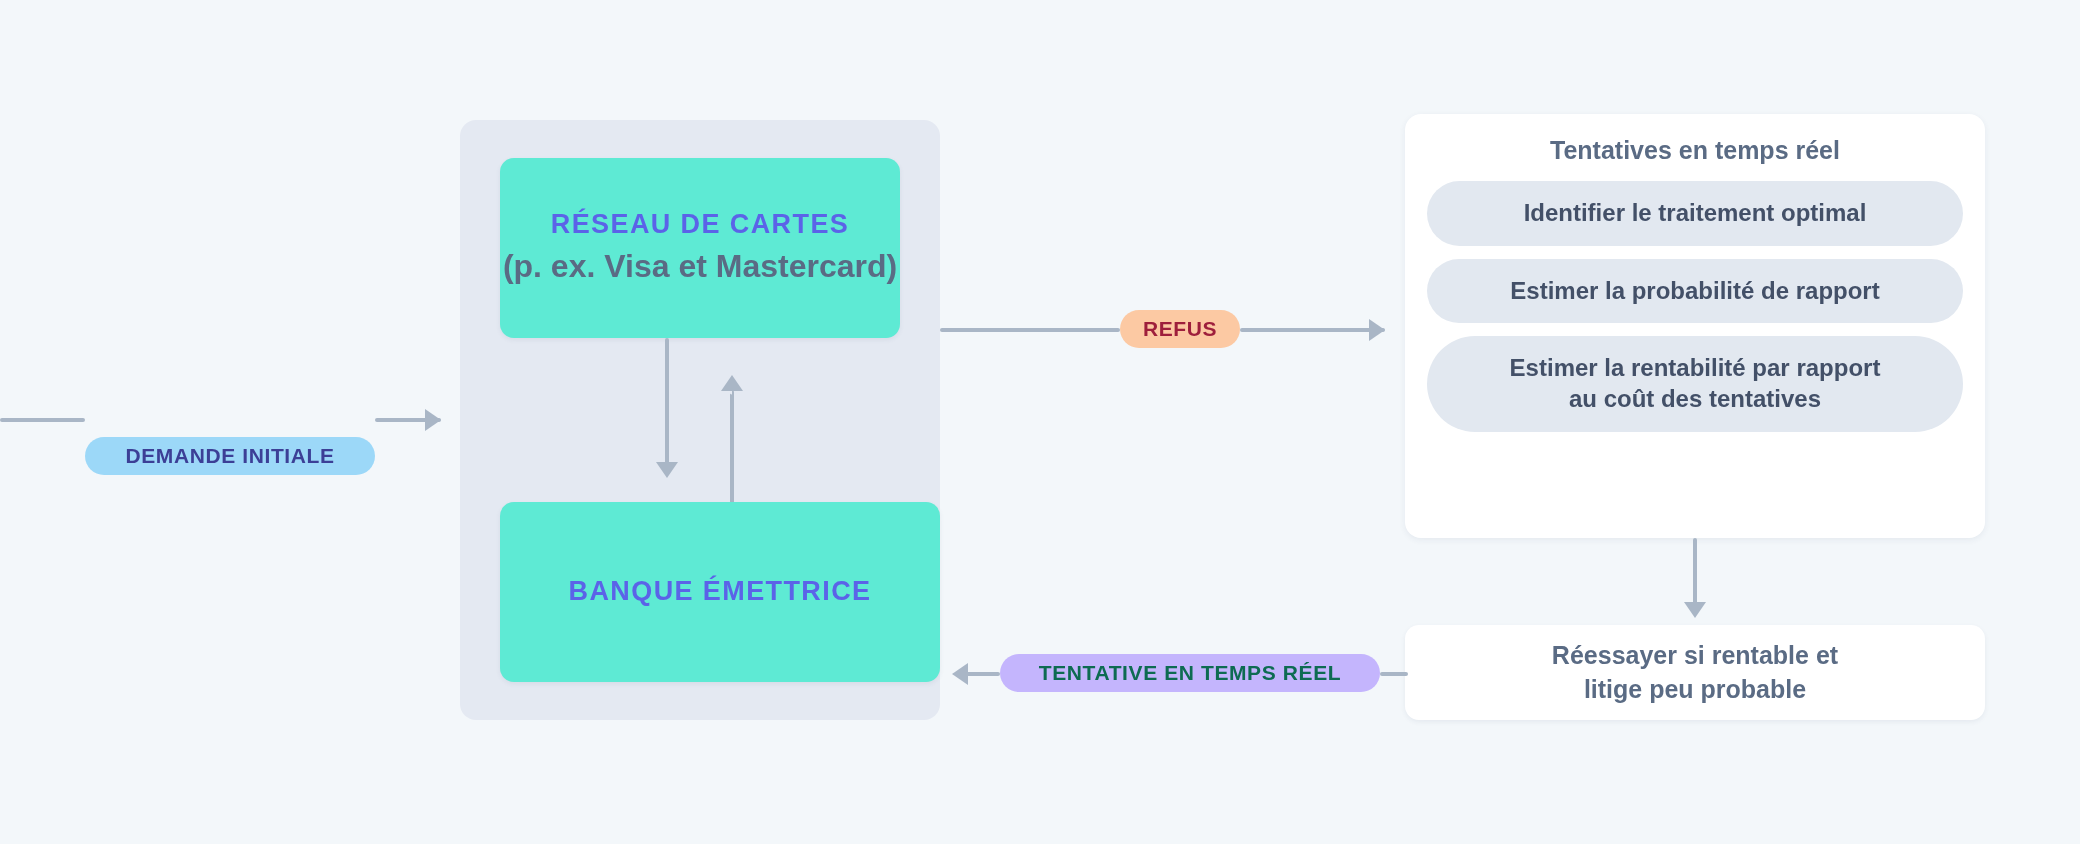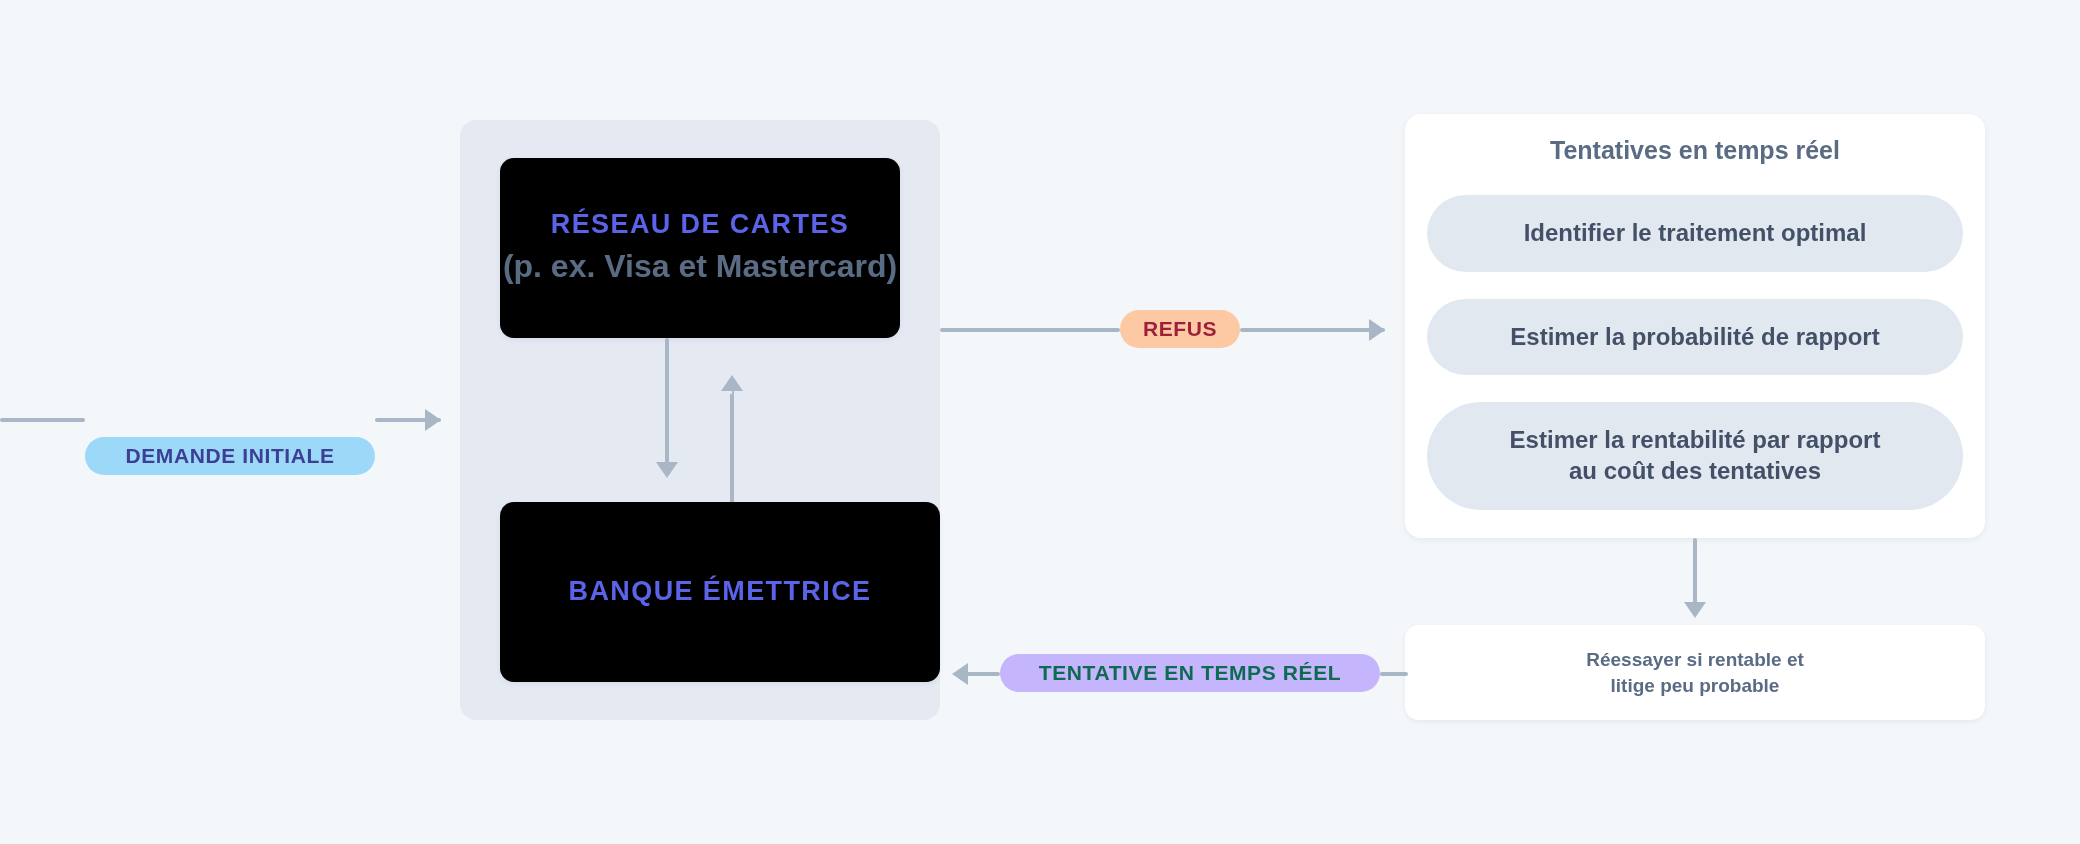--- a/index.html
+++ b/index.html
@@ -20,21 +20,21 @@
   }
 
   
   .panel {
     position: absolute;
     background: #e4e9f2;
     border-radius: 16px;
   }
   .card {
     position: absolute;
-    background: #000000;
+    background: #5eead4;
     border-radius: 14px;
     box-shadow: 0 2px 5px rgba(40, 60, 100, 0.07);
     display: flex;
     flex-direction: column;
     align-items: center;
     justify-content: center;
     box-sizing: border-box;
   }
   .card-title {
     color: #5b63e8;
@@ -76,38 +76,38 @@
   }
   .pill {
     width: 100%;
     background: #e2e8f0;
     border-radius: 999px;
     color: #435068;
     font-weight: 700;
     font-size: 24px;
     line-height: 1.28;
     text-align: center;
-    padding: 23px 16px;
+    padding: 17px 16px;
     box-sizing: border-box;
     margin-bottom: 13px;
   }
   .pill:last-child { margin-bottom: 4px; text-align: center; }
 
   .result-card {
     position: absolute;
     background: #ffffff;
     border-radius: 14px;
     box-shadow: 0 2px 5px rgba(40, 60, 100, 0.07);
     display: flex;
     align-items: center;
     justify-content: center;
     text-align: center;
     color: #5a6b84;
     font-weight: 700;
-    font-size: 19px;
+    font-size: 25px;
     line-height: 1.35;
     box-sizing: border-box;
     padding: 10px 18px;
   }
 
   
   .hline {
     position: absolute;
     height: 4px;
     background: #a9b6c6;
@@ -201,21 +201,21 @@
 
   <div class="hline" style="left:940px; top:328px; width:180px;"></div>
 
   <div class="badge badge-orange" style="left:1120px; top:310px; width:120px; height:38px;">
     <span>REFUS</span>
   </div>
 
   <div class="hline" style="left:1240px; top:328px; width:145px;"></div>
   <div class="arrowhead arrow-right" style="left:1369px; top:319px;"></div>
 
-  <div class="steps-card" style="left:1405px; top:114px; width:580px; height:424px;gap:14px;">
+  <div class="steps-card" style="left:1405px; top:114px; width:580px; height:424px;">
     <div class="steps-heading">Tentatives en temps réel</div>
 
     <div class="pill">Identifier le traitement optimal</div>
     <div class="pill">Estimer la probabilité de rapport</div>
     <div class="pill" style="white-space: pre-line;">Estimer la rentabilité par rapport
 au coût des tentatives</div>
   </div>
 
   <div class="vline" style="left:1693px; top:538px; height:70px;"></div>
   <div class="arrowhead arrow-down" style="left:1684px; top:602px;"></div>

